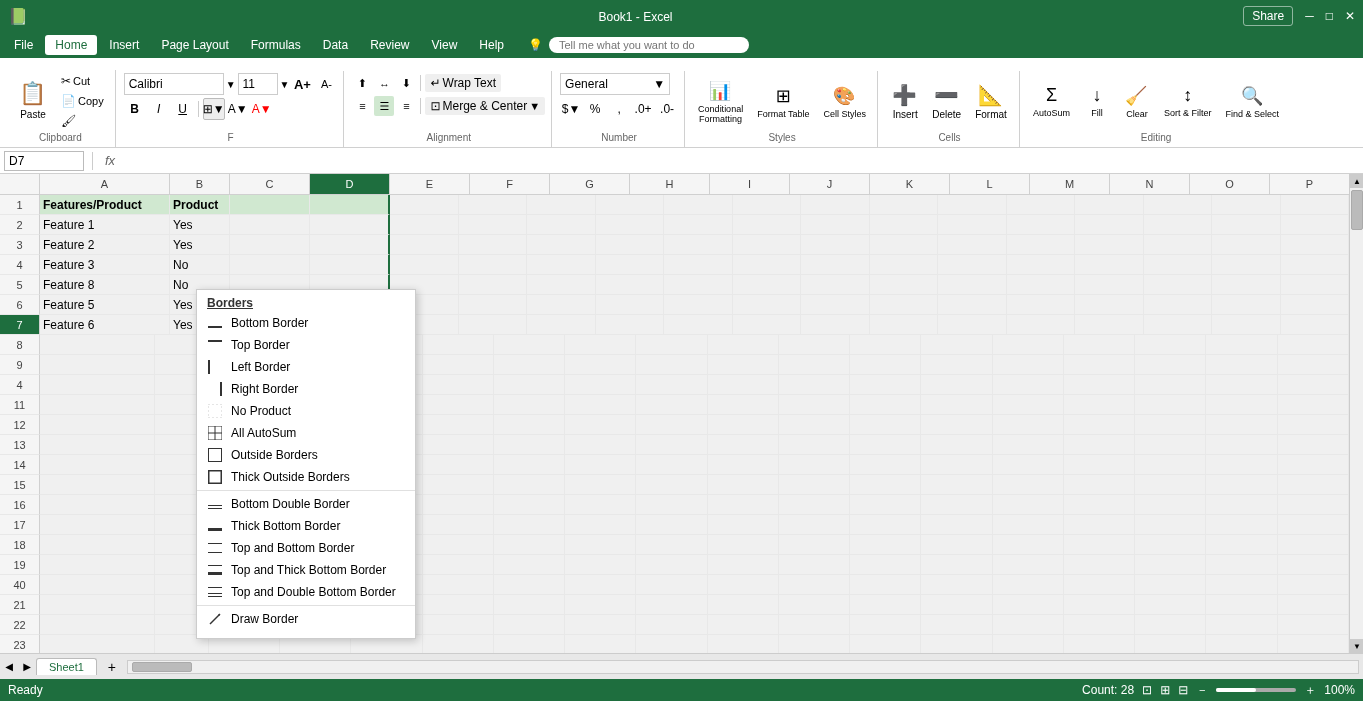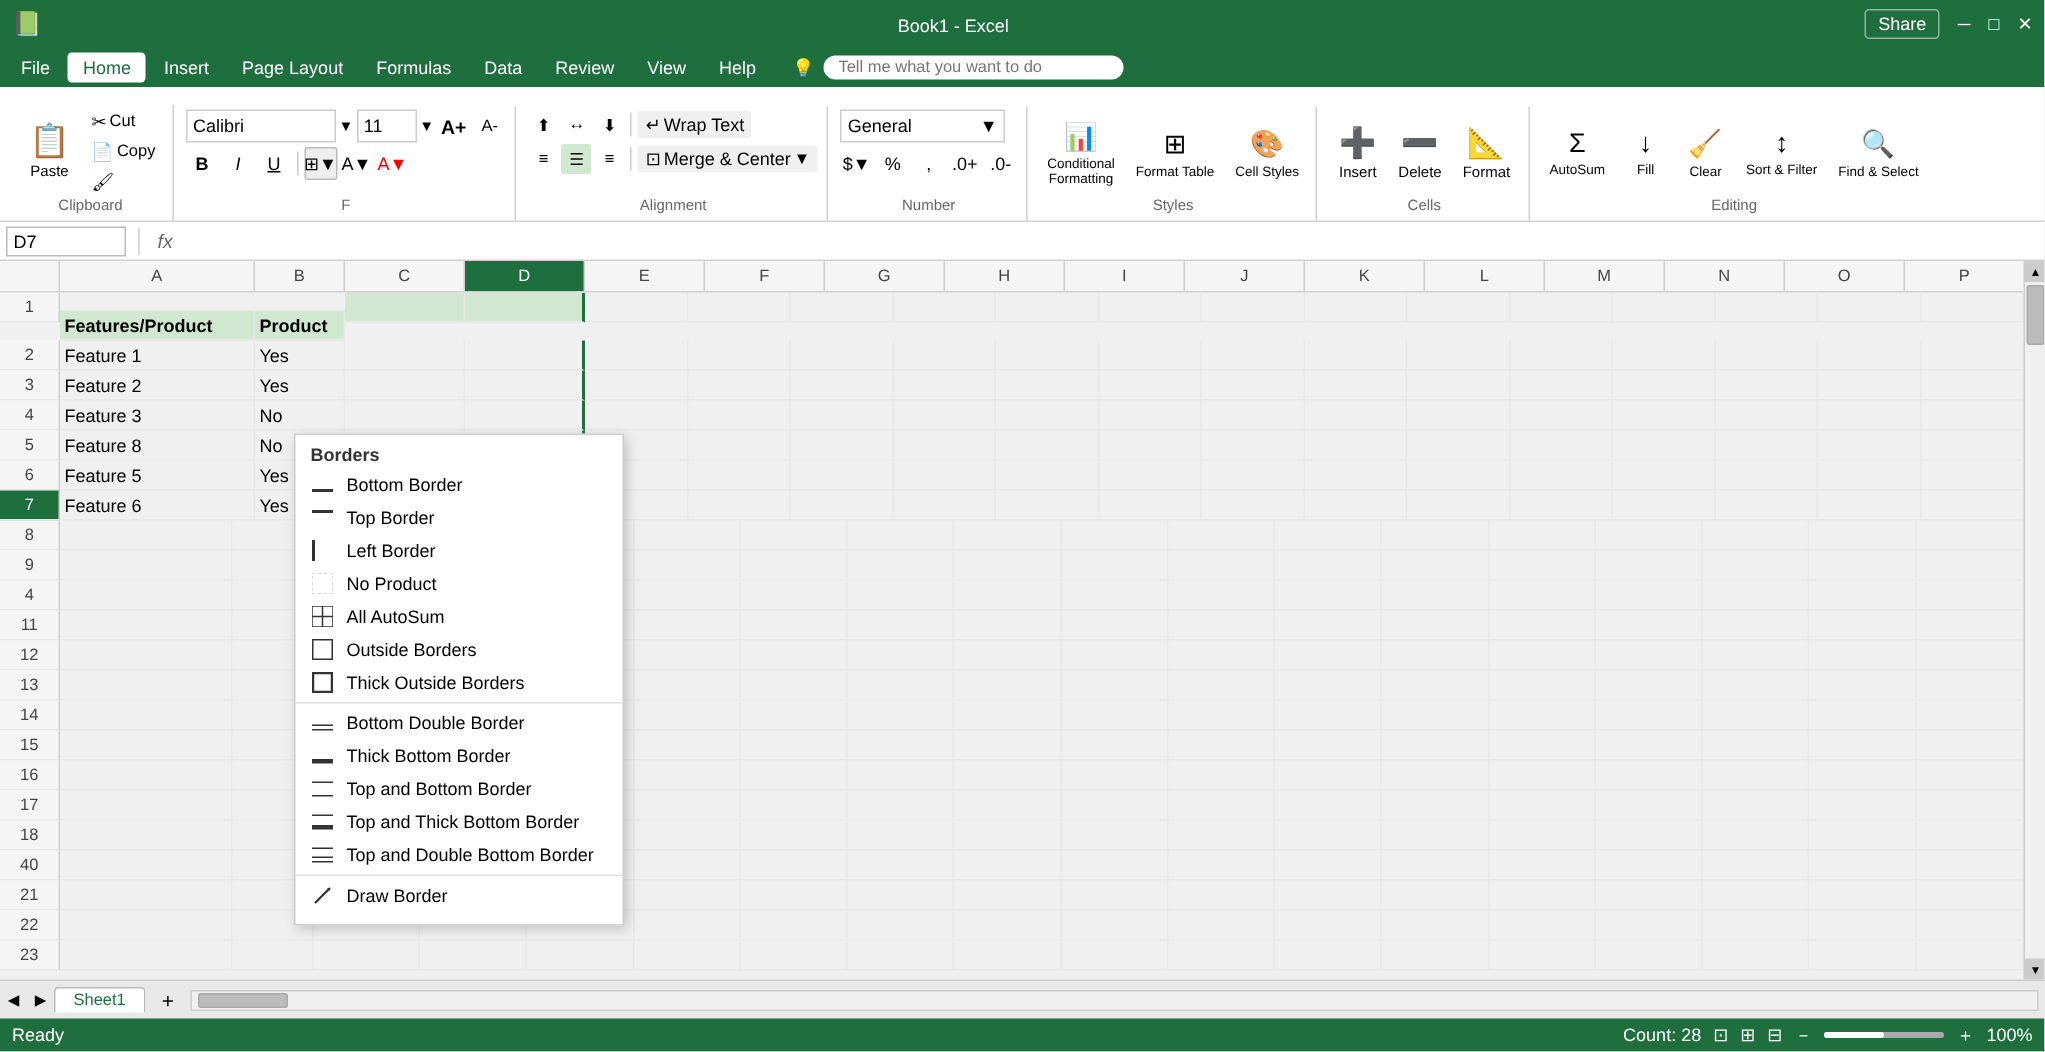--- a/index.html
+++ b/index.html
@@ -168,21 +168,21 @@
       border-bottom: 1px solid #e8e8e8;
       height: 20px;
       font-size: 12px;
       padding: 1px 3px;
       overflow: hidden;
       white-space: nowrap;
       display: flex;
       align-items: center;
     }
     .cell.selected { background: #d0e8d0; border: 1px solid #1e6e3e; }
-    .cell.header-cell { background: #d0e8d0; font-weight: bold; margin-top: 12px; }
+    .cell.header-cell { background: #d0e8d0; font-weight: bold; }
 
     
     .status-bar {
       background: #1e6e3e;
       color: white;
       height: 22px;
       display: flex;
       align-items: center;
       padding: 0 8px;
       justify-content: space-between;
@@ -208,20 +208,21 @@
       box-shadow: 2px 2px 8px rgba(0,0,0,0.2);
       z-index: 1000;
       min-width: 220px;
       padding: 2px 0;
     }
     .dropdown-section-header {
       font-weight: bold;
       font-size: 12px;
       padding: 4px 10px 2px;
       color: #333;
+      text-decoration: underline;
     }
     .dropdown-item {
       display: flex;
       align-items: center;
       padding: 3px 10px;
       cursor: pointer;
       font-size: 12px;
       gap: 8px;
     }
     .dropdown-item-icon {
@@ -883,20 +884,41 @@
             <div class="cell" style="width:80px;"></div>
             <div class="cell" style="width:80px;"></div>
             <div class="cell" style="width:80px;"></div>
             <div class="cell" style="width:80px;"></div>
             <div class="cell" style="width:80px;"></div>
             <div class="cell" style="width:80px;"></div>
             <div class="cell" style="width:80px;"></div>
             <div class="cell" style="width:80px;"></div>
           </div>
         <div class="grid-row">
+            <div class="row-num">19</div>
+            <div class="cell" style="width:130px;"></div>
+            <div class="cell" style="width:60px;"></div>
+            <div class="cell" style="width:80px;"></div>
+            <div class="cell" style="width:80px;"></div>
+            <div class="cell" style="width:80px;"></div>
+            <div class="cell" style="width:80px;"></div>
+            <div class="cell" style="width:80px;"></div>
+            <div class="cell" style="width:80px;"></div>
+            <div class="cell" style="width:80px;"></div>
+            <div class="cell" style="width:80px;"></div>
+            <div class="cell" style="width:80px;"></div>
+            <div class="cell" style="width:80px;"></div>
+            <div class="cell" style="width:80px;"></div>
+            <div class="cell" style="width:80px;"></div>
+            <div class="cell" style="width:80px;"></div>
+            <div class="cell" style="width:80px;"></div>
+            <div class="cell" style="width:80px;"></div>
+            <div class="cell" style="width:80px;"></div>
+          </div>
+        <div class="grid-row">
             <div class="row-num">40</div>
             <div class="cell" style="width:130px;"></div>
             <div class="cell" style="width:60px;"></div>
             <div class="cell" style="width:80px;"></div>
             <div class="cell" style="width:80px;"></div>
             <div class="cell" style="width:80px;"></div>
             <div class="cell" style="width:80px;"></div>
             <div class="cell" style="width:80px;"></div>
             <div class="cell" style="width:80px;"></div>
             <div class="cell" style="width:80px;"></div>
@@ -1003,20 +1025,28 @@
         </div>
         <span>Top Border</span>
       </div>
       <div class="dropdown-item">
         <div class="dropdown-item-icon">
           <svg width="14" height="14">
               <rect x="0" y="0" width="2" height="14" fill="#333"></rect>
             </svg>
         </div>
         <span>Left Border</span>
+      </div>
+      <div class="dropdown-item">
+        <div class="dropdown-item-icon">
+          <svg width="14" height="14">
+              <rect x="12" y="0" width="2" height="14" fill="#333"></rect>
+            </svg>
+        </div>
+        <span>Right Border</span>
       </div>
       <div class="dropdown-item">
         <div class="dropdown-item-icon">
           <svg width="14" height="14">
               <rect x="0" y="0" width="14" height="14" fill="none" stroke="#ccc" stroke-width="1" stroke-dasharray="2,2"></rect>
             </svg>
         </div>
         <span>No Product</span>
       </div>
       <div class="dropdown-item">

